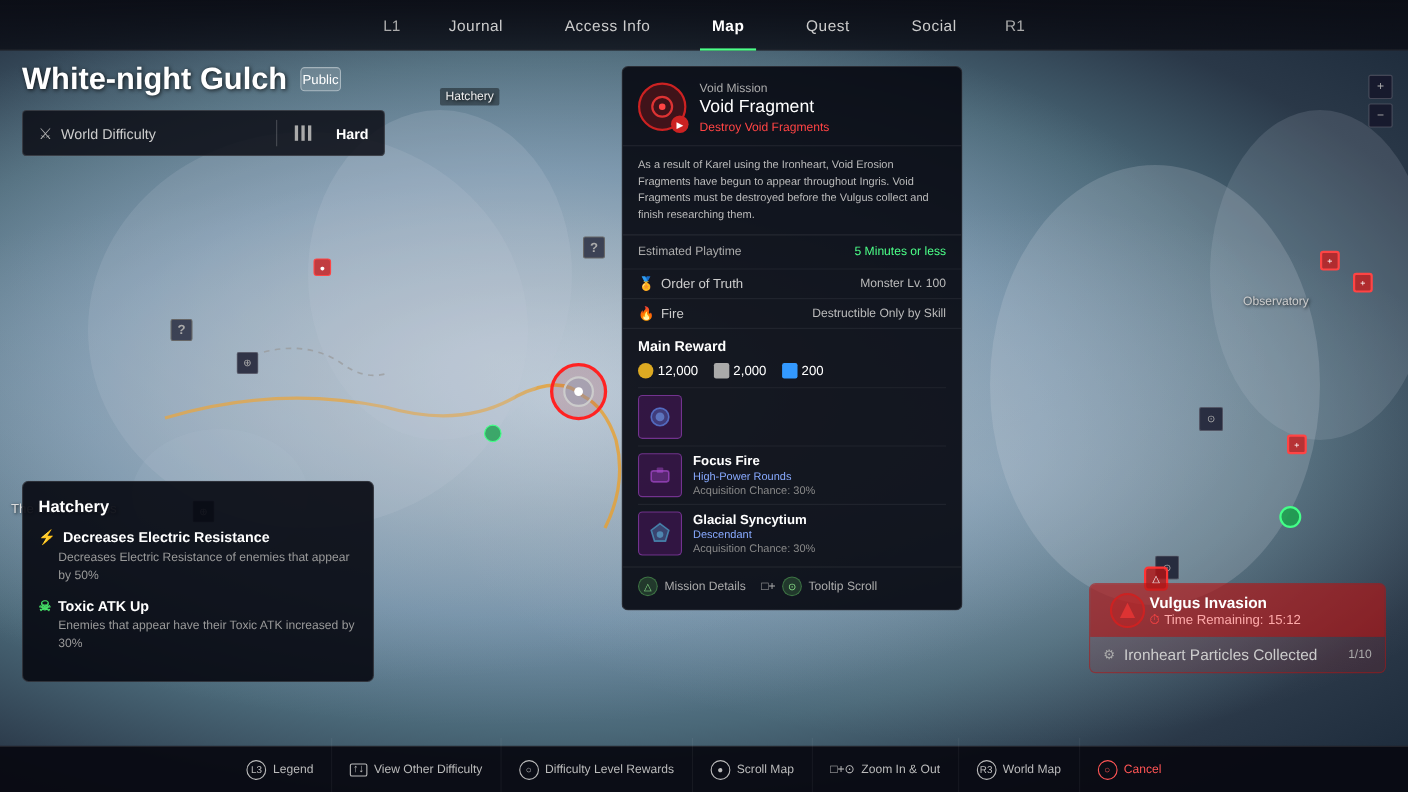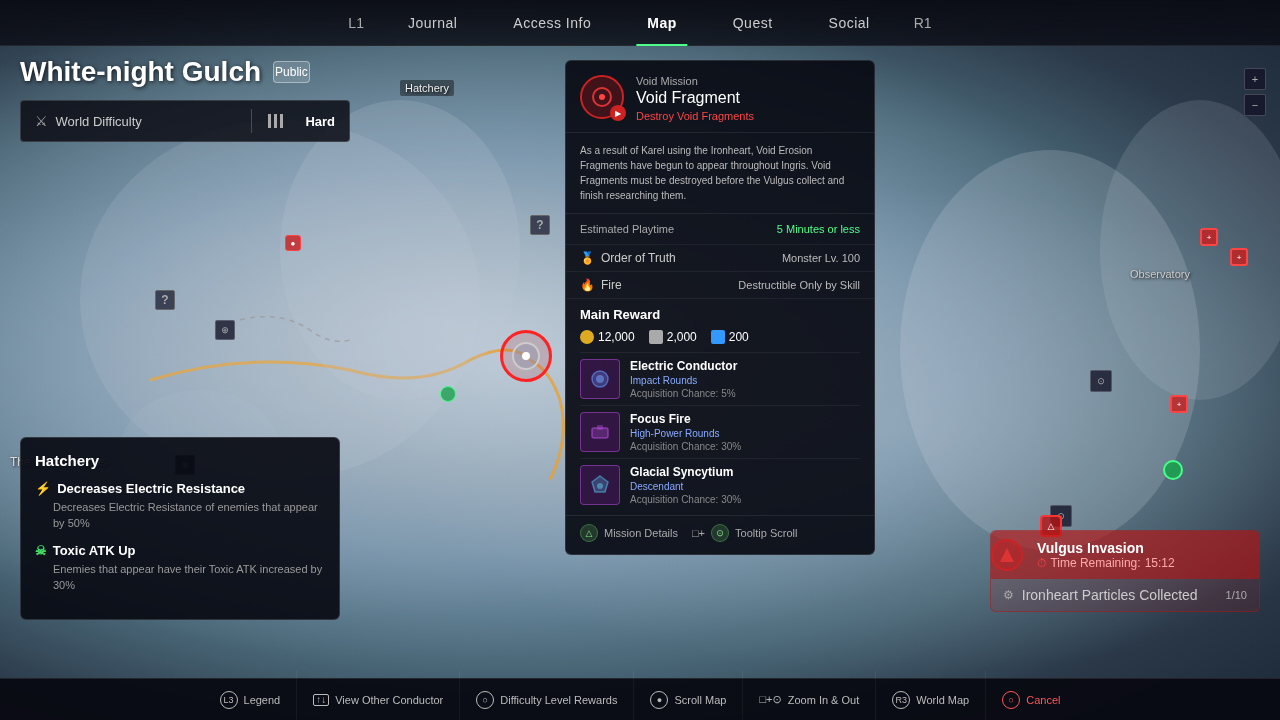--- a/index.html
+++ b/index.html
@@ -483,24 +483,24 @@
       width: 270px;
       background: rgba(180,20,20,0.15);
       border: 1px solid rgba(180,20,20,0.5);
       border-radius: 6px;
       z-index: 50;
       overflow: hidden;
     }
 
     .vulgus-header {
       background: rgba(180,20,20,0.6);
-      padding: 8px 0;
-      display: flex;
-      align-items: center;
-      gap: 14px;
+      padding: 8px 18px;
+      display: flex;
+      align-items: center;
+      gap: 4px;
     }
 
     .vulgus-icon {
       width: 32px;
       height: 32px;
       background: rgba(200,30,30,0.4);
       border: 2px solid #cc2222;
       border-radius: 50%;
       display: flex;
       align-items: center;
@@ -916,25 +916,20 @@
       </div>
     </div>
 
     <div class="reward-item">
       <div class="reward-item-icon purple">
         <svg width="24" height="24" viewBox="0 0 24 24">
             <circle cx="12" cy="12" r="8" fill="rgba(100,150,255,0.3)" stroke="rgba(100,150,255,0.6)" stroke-width="1.5"></circle>
             <circle cx="12" cy="12" r="4" fill="rgba(120,170,255,0.5)"></circle>
           </svg>
       </div>
-      <div>
-        <div class="reward-item-name">Electric Conductor</div>
-        <div class="reward-item-sub">Impact Rounds</div>
-        <div class="reward-item-chance">Acquisition Chance: 5%</div>
-      </div>
     </div>
 
     <div class="reward-item">
       <div class="reward-item-icon purple">
         <svg width="24" height="24" viewBox="0 0 24 24">
             <rect x="4" y="8" width="16" height="10" rx="2" fill="rgba(180,80,220,0.3)" stroke="rgba(180,80,220,0.6)" stroke-width="1.5"></rect>
             <rect x="9" y="5" width="6" height="5" rx="1" fill="rgba(180,80,220,0.4)"></rect>
           </svg>
       </div>
       <div>
@@ -993,21 +988,21 @@
   </div>
 </div>
 
 <div id="bottom-bar">
   <div class="bottom-item">
     <div class="bottom-icon-circle">L3</div>
     <span>Legend</span>
   </div>
   <div class="bottom-item">
     <div class="bottom-icon-square" style="font-size:10px;">↑↓</div>
-    <span>View Other Conductor</span>
+    <span>View Other Difficulty</span>
   </div>
   <div class="bottom-item">
     <div class="bottom-icon-circle">○</div>
     <span>Difficulty Level Rewards</span>
   </div>
   <div class="bottom-item">
     <div class="bottom-icon-circle">●</div>
     <span>Scroll Map</span>
   </div>
   <div class="bottom-item">

